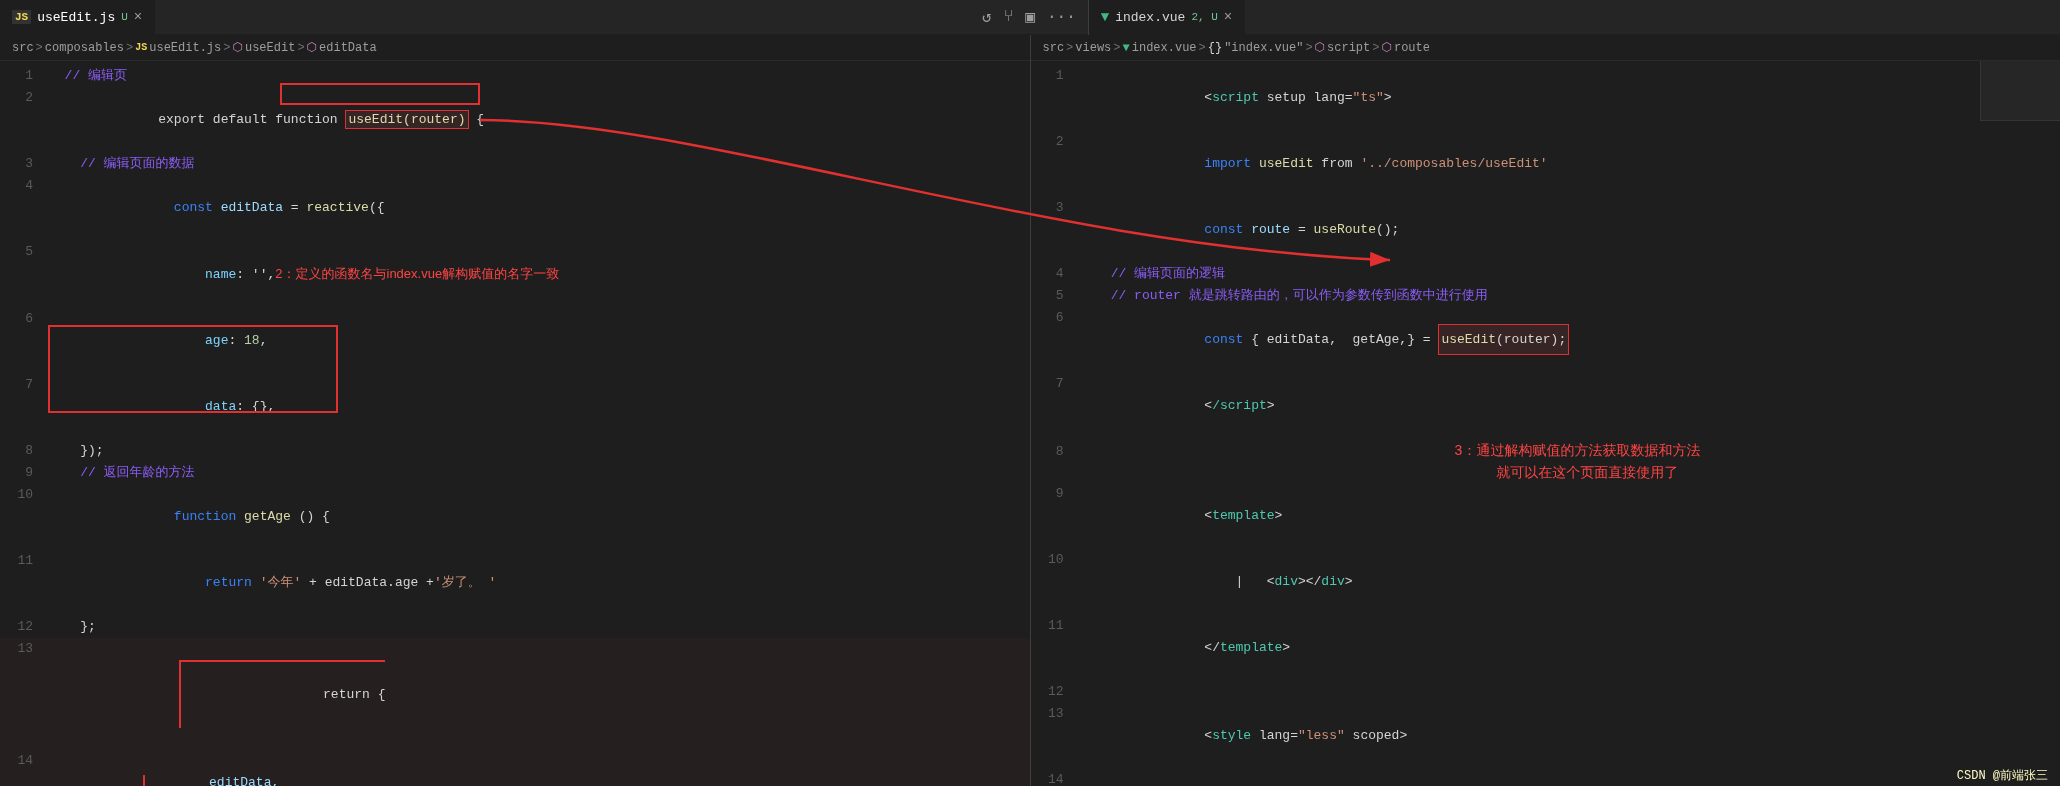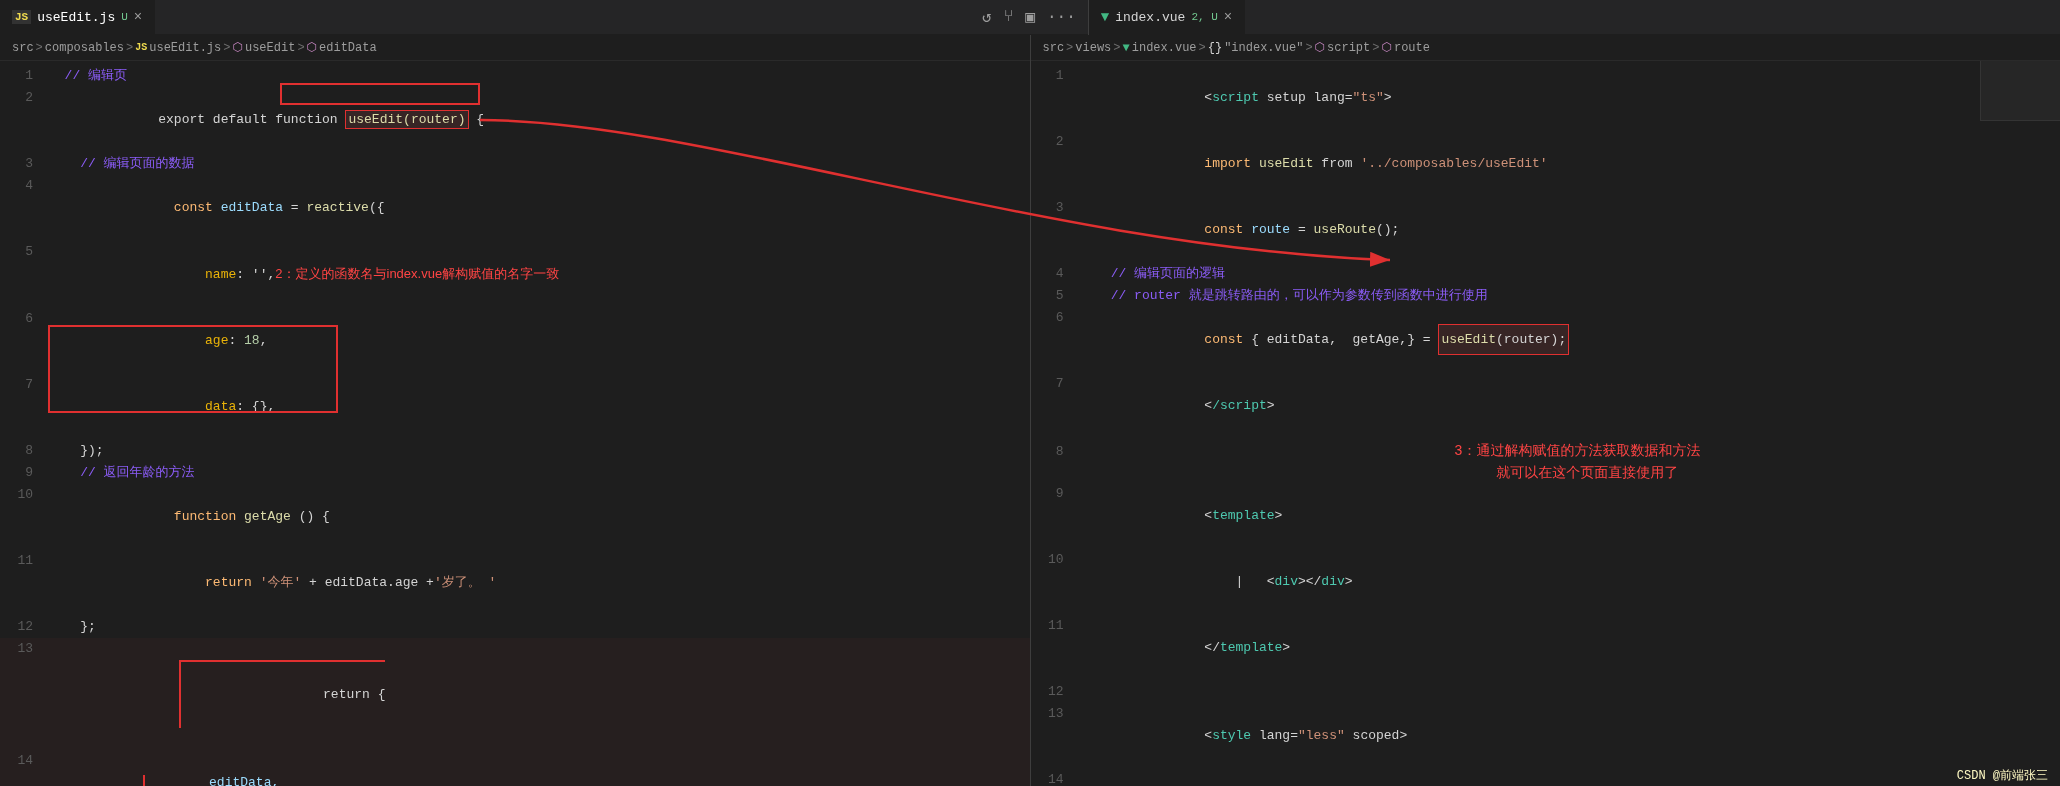--- a/index.html
+++ b/index.html
@@ -146,28 +146,28 @@
     }
 
     .line-content {
       flex: 1;
       white-space: pre;
       padding-left: 4px;
       font-size: 13px;
     }
 
     
-    .kw { color: #fdba74; }
+    .kw { color: #3b82f6; }
     .fn-name { color: #dcdcaa; }  
     .str { color: #ce9178; }      
     .comment { color: #8b5cf6; }
     .var-name { color: #9cdcfe; }
     .num { color: #b5cea8; }      
     .tag { color: #4ec9b0; }
-    .prop { color: #eab308; }
+    .prop { color: #7dd3fc; }
     .white { color: #d4d4d4; }
 
     .bottom-bar {
       position: absolute;
       bottom: 0;
       right: 0;
       color: #fef9c3;
       font-size: 12px;
       padding: 2px 12px;
       background: #1e1e1e;

